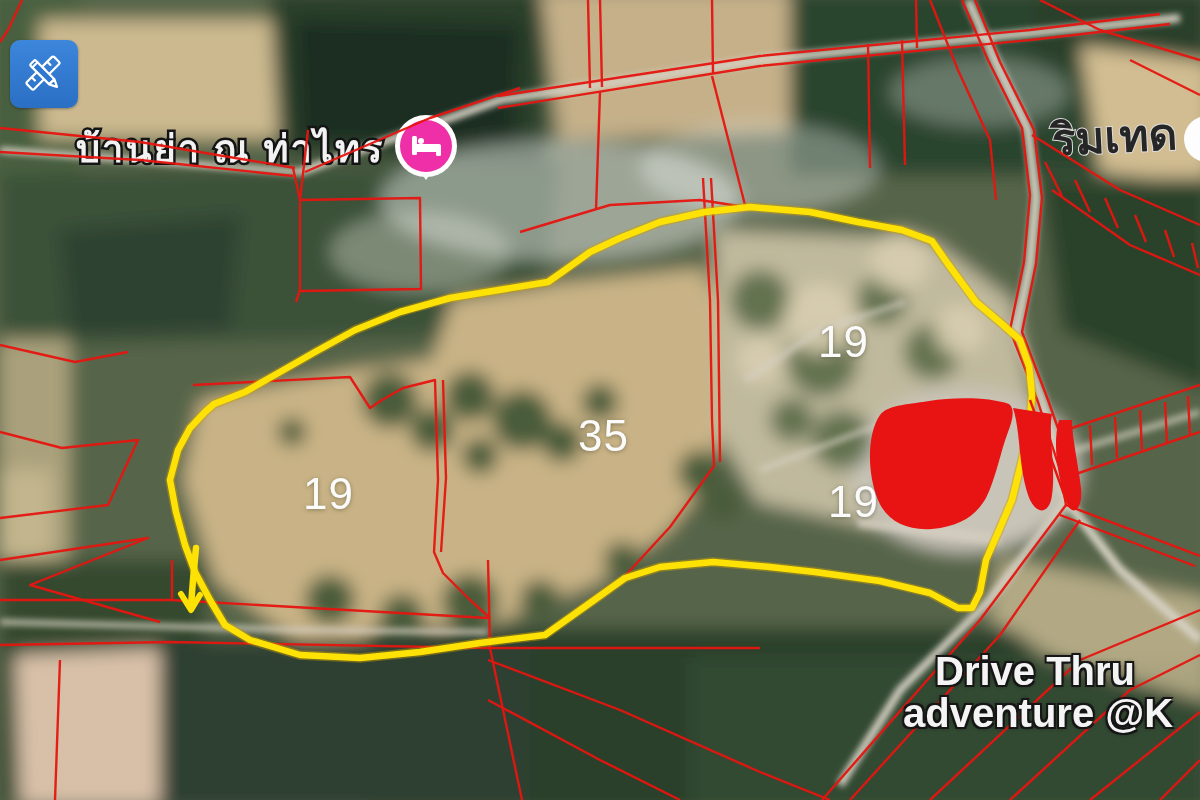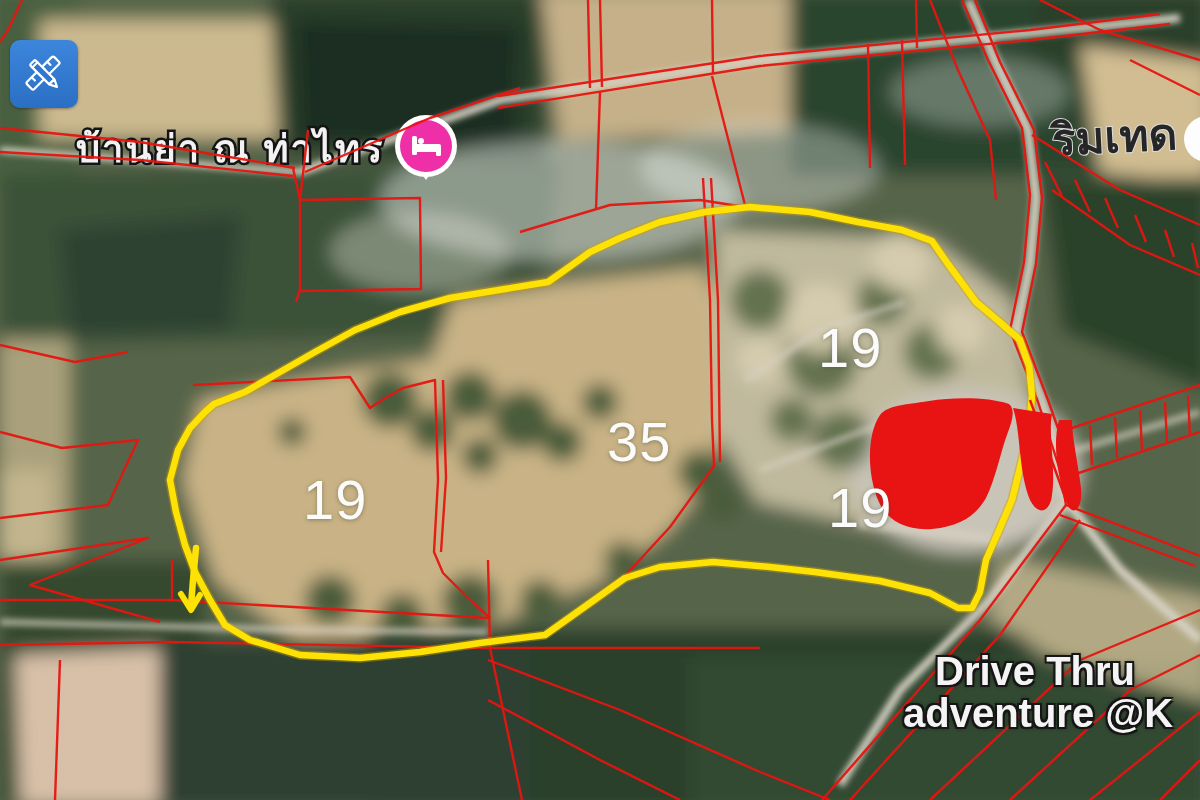--- a/index.html
+++ b/index.html
@@ -12,21 +12,21 @@
   
   .tool-btn{
     position:absolute;left:10px;top:40px;width:68px;height:68px;
     background:linear-gradient(180deg,#3c86dc,#2a6fc4);
     border-radius:10px;border:none;cursor:pointer;
     display:flex;align-items:center;justify-content:center;
     box-shadow:0 1px 3px rgba(0,0,0,.35);
   }
   
   .parcel-num{
-    position:absolute;color:#fbfbfb;font-size:56px;font-weight:400;
+    position:absolute;color:#fbfbfb;font-size:44px;font-weight:400;
     letter-spacing:1px;line-height:1;
     text-shadow:0 1px 4px rgba(70,70,45,.5);
     pointer-events:none;
   }
   
   .poi-caption{
     position:absolute;left:903px;top:650px;width:400px;
     color:#f4f4f4;font-weight:700;font-size:40px;line-height:42px;
     text-shadow:-2px -2px 0 #161616,2px -2px 0 #161616,-2px 2px 0 #161616,
                  2px 2px 0 #161616,0 0 5px #000;
@@ -259,21 +259,21 @@
         <g transform="rotate(-45 24 24)">
           <rect x="20" y="6" width="8" height="30" rx="1.5" fill="#2e77d0"></rect>
           <path d="M20,36 L24,44 L28,36 Z" fill="#2e77d0"></path>
           <line x1="20" y1="10" x2="28" y2="10"></line>
         </g>
       </g>
     </svg>
   </button>
 
   <div class="parcel-num" style="left:818px;top:320px;">19</div>
-  <div class="parcel-num" style="left:578px;top:414px;margin-left:29px;">35</div>
+  <div class="parcel-num" style="left:578px;top:414px;">35</div>
   <div class="parcel-num" style="left:303px;top:472px;">19</div>
   <div class="parcel-num" style="left:828px;top:480px;">19</div>
 
   <div class="poi-caption">
     <span class="l1">Drive Thru</span>
     <span class="l2">adventure @K</span>
   </div>
 
 </div>
 

